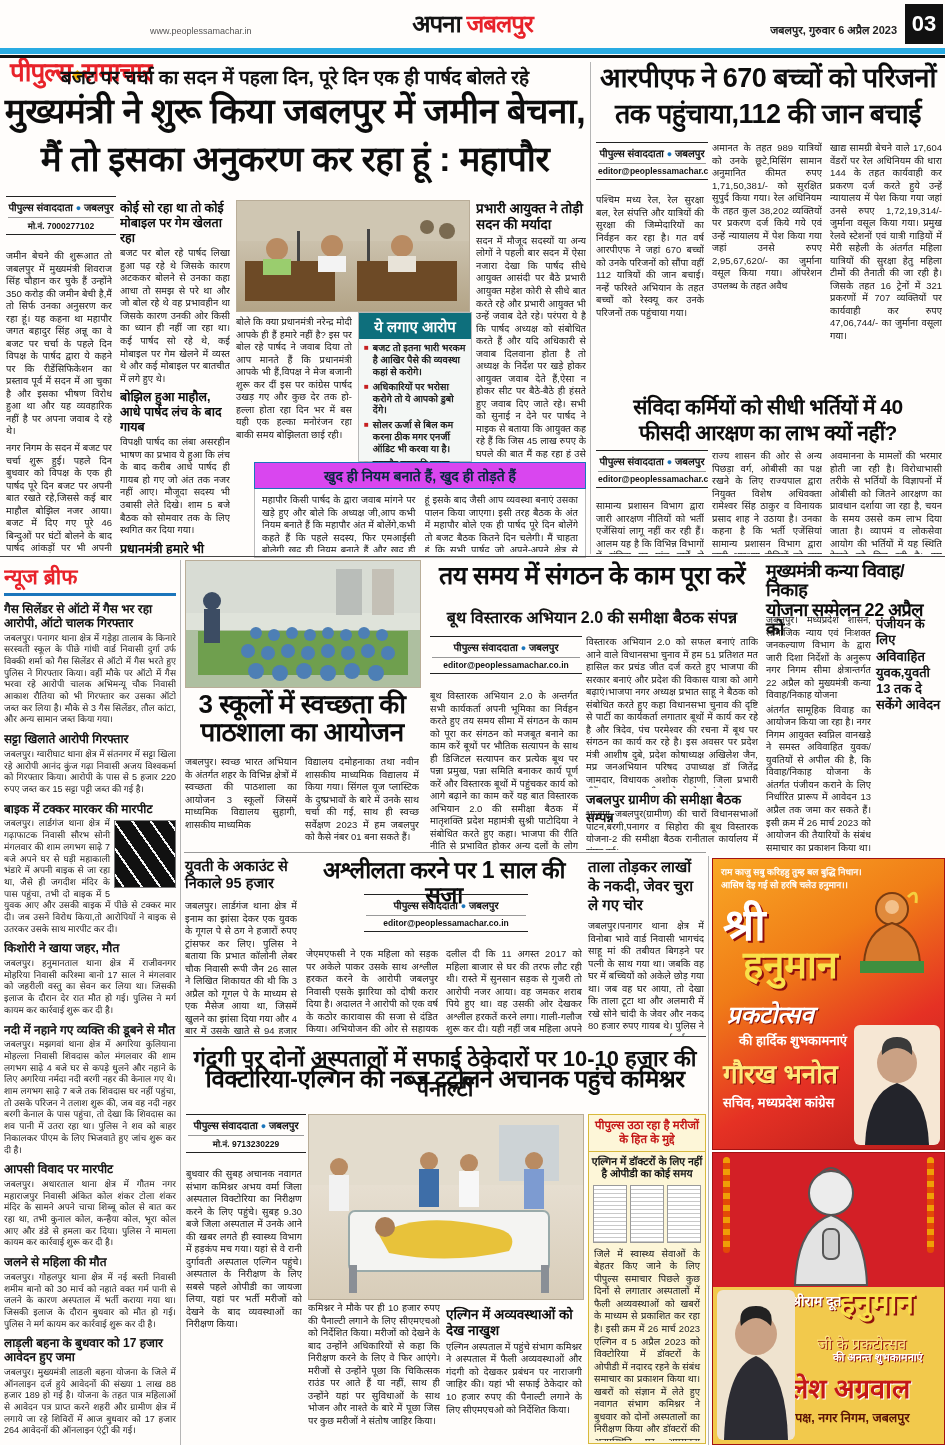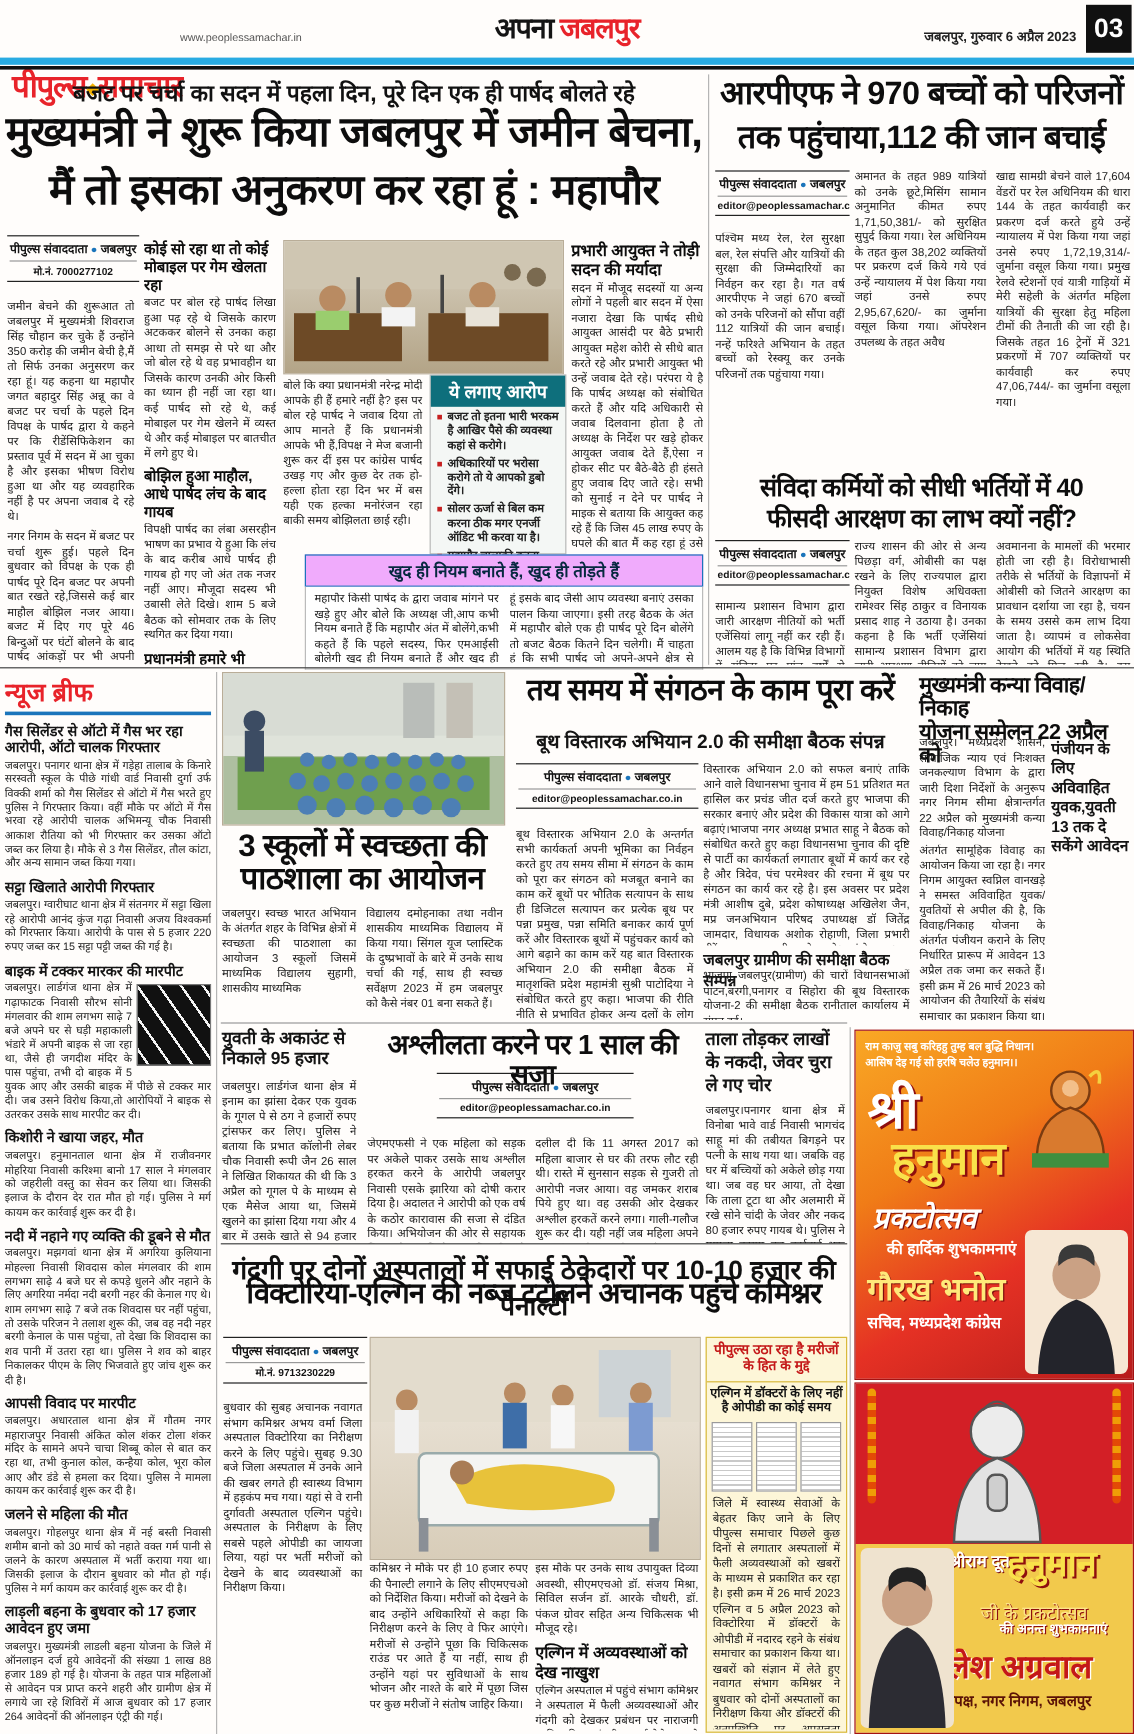--- a/index.html
+++ b/index.html
@@ -25,21 +25,21 @@
   .mast-url{font-size:9px;color:#555;}
   .section-title{font-size:24px;font-weight:bold;letter-spacing:-1px;}
   .section-title .red{color:#e8232a;}
   .dateline{font-size:11px;font-weight:bold;color:#222;}
   .pageno{background:#111;color:#fff;font-size:22px;font-weight:bold;text-align:center;line-height:40px;}
   
   .accuse{background:#f4f7f5;border:1px solid #b9b9b9;}
   .accuse-title{background:#0e6f7c;color:#fff;font-weight:bold;text-align:center;font-size:15px;padding:3px 0;}
   .accuse-item{display:flex;gap:4px;font-size:9.5px;line-height:1.25;margin:3px 5px;font-weight:bold;color:#222;}
   .accuse-item .sq{color:#c62020;font-size:8px;line-height:1.6;}
-  .rules-title{background:#f0abfc;color:#06283f;font-weight:bold;text-align:center;font-size:14px;padding:3px 0;border:1px solid #1b75bb;}
+  .rules-title{background:#d946ef;color:#06283f;font-weight:bold;text-align:center;font-size:14px;padding:3px 0;border:1px solid #1b75bb;}
   .rules-body{display:flex;gap:9px;padding:5px 7px;border:1px solid #bbb;border-top:none;background:#fff;}
   .nb-title{color:#e8232a;font-size:21px;font-weight:bold;border-bottom:3px solid #1b75bb;padding-bottom:3px;}
   .nb-item-title{font-weight:bold;font-size:12px;line-height:1.15;margin:7px 0 2px;}
   .nb-body{font-size:9px;line-height:1.3;text-align:justify;color:#1c1c1c;}
   .inset-bold{font-weight:bold;font-size:13px;line-height:1.25;}
   .peoples-box{background:#fdf6d8;border:1.5px solid #d8b93c;overflow:hidden;}
   .pb-title{color:#c41818;font-weight:bold;font-size:11.5px;text-align:center;line-height:1.2;padding:4px 3px;border-bottom:1px solid #d8b93c;}
   .pb-sub{font-weight:bold;font-size:10.5px;text-align:center;line-height:1.2;padding:3px 2px;}
   .clip{background:#fff;border:1px solid #9a9a9a;background-image:repeating-linear-gradient(#fff 0 3px,#c9c9c9 3px 4px);}
   
@@ -144,21 +144,21 @@
       <div class="rules-body" style="height:58px;overflow:hidden;">
         <div class="body" style="width:50%;">महापौर किसी पार्षद के द्वारा जवाब मांगने पर खड़े हुए और बोले कि अध्यक्ष जी,आप कभी नियम बनाते हैं कि महापौर अंत में बोलेंगे,कभी कहते हैं कि पहले सदस्य, फिर एमआईसी बोलेगी खुद ही नियम बनाते हैं और खुद ही तोड़ते हैं। पार्षद अपनी बात पूरी कर लें फिर मैं एकसाथ हर बिन्दु का जवाब दूंगा। मैं अभी भी सिलसिलेवार जवाब दे सकता</div>
         <div class="body" style="width:50%;">हूं इसके बाद जैसी आप व्यवस्था बनाएं उसका पालन किया जाएगा। इसी तरह बैठक के अंत में महापौर बोले एक ही पार्षद पूरे दिन बोलेंगे तो बजट बैठक कितने दिन चलेगी। मैं चाहता हूं कि सभी पार्षद जो अपने-अपने क्षेत्र से चुनकर आए हैं वे बजट पर यदि अच्छा लगे तो वह नहीं लगे तो वह बोलें। लोगों की अपेक्षाएं उनसे जुड़ी हैं।</div>
       </div>
     </div>
   </div>
 
   <div class="vrule" style="left:590px;top:62px;height:492px;"></div>
 
   <div>
-    <div class="abs headline" style="left:594px;top:64px;width:348px;font-size:27px;">आरपीएफ ने 970 बच्चों को परिजनों</div>
+    <div class="abs headline" style="left:594px;top:64px;width:348px;font-size:27px;">आरपीएफ ने 670 बच्चों को परिजनों</div>
     <div class="abs headline" style="left:594px;top:100px;width:348px;font-size:27px;">तक पहुंचाया,112 की जान बचाई</div>
     <div class="abs byline" style="left:596px;top:142px;width:108px;">
       <div class="agency"><span>पीपुल्स संवाददाता</span> <span class="dot">●</span> <span>जबलपुर</span></div>
       <div class="contact">editor@peoplessamachar.co.in</div>
     </div>
     <div class="abs body" style="left:596px;top:194px;width:108px;height:196px;">पश्चिम मध्य रेल, रेल सुरक्षा बल, रेल संपत्ति और यात्रियों की सुरक्षा की जिम्मेदारियों का निर्वहन कर रहा है। गत वर्ष आरपीएफ ने जहां 670 बच्चों को उनके परिजनों को सौंपा वहीं 112 यात्रियों की जान बचाई। नन्हें फरिश्ते अभियान के तहत बच्चों को रेस्क्यू कर उनके परिजनों तक पहुंचाया गया।</div>
     <div class="abs body" style="left:712px;top:142px;width:110px;height:248px;">अमानत के तहत 989 यात्रियों को उनके छूटे,मिसिंग सामान अनुमानित कीमत रुपए 1,71,50,381/- को सुरक्षित सुपुर्द किया गया। रेल अधिनियम के तहत कुल 38,202 व्यक्तियों पर प्रकरण दर्ज किये गये एवं उन्हें न्यायालय में पेश किया गया जहां उनसे रुपए 2,95,67,620/- का जुर्माना वसूल किया गया। ऑपरेशन उपलब्ध के तहत अवैध</div>
     <div class="abs body" style="left:830px;top:142px;width:112px;height:248px;">खाद्य सामग्री बेचने वाले 17,604 वेंडरों पर रेल अधिनियम की धारा 144 के तहत कार्यवाही कर प्रकरण दर्ज करते हुये उन्हें न्यायालय में पेश किया गया जहां उनसे रुपए 1,72,19,314/- जुर्माना वसूल किया गया। प्रमुख रेलवे स्टेशनों एवं यात्री गाड़ियों में मेरी सहेली के अंतर्गत महिला यात्रियों की सुरक्षा हेतु महिला टीमों की तैनाती की जा रही है। जिसके तहत 16 ट्रेनों में 321 प्रकरणों में 707 व्यक्तियों पर कार्यवाही कर रुपए 47,06,744/- का जुर्माना वसूला गया।</div>
   </div>
 
@@ -330,21 +330,20 @@
         <circle cx="120" cy="46" r="9" fill="#b98b62"></circle>
           <rect x="110" y="54" width="20" height="38" fill="#3e6ea8"></rect>
         <circle cx="160" cy="48" r="9" fill="#b98b62"></circle>
           <rect x="150" y="56" width="20" height="36" fill="#f7f7f7"></rect>
         <circle cx="225" cy="46" r="9" fill="#b98b62"></circle>
           <rect x="215" y="54" width="20" height="40" fill="#7d9bd1"></rect>
       </svg>
     </div>
     <div class="abs body" style="left:308px;top:1302px;width:132px;height:140px;">कमिश्नर ने मौके पर ही 10 हजार रुपए की पैनाल्टी लगाने के लिए सीएमएचओ को निर्देशित किया। मरीजों को देखने के बाद उन्होंने अधिकारियों से कहा कि निरीक्षण करने के लिए वे फिर आएंगे। मरीजों से उन्होंने पूछा कि चिकित्सक राउंड पर आते हैं या नहीं, साथ ही उन्होंने यहां पर सुविधाओं के साथ भोजन और नाश्ते के बारे में पूछा जिस पर कुछ मरीजों ने संतोष जाहिर किया।</div>
     <div class="abs" style="left:446px;top:1302px;width:136px;height:140px;overflow:hidden;">
-      <div class="body">इस मौके पर उनके साथ उपायुक्त दिव्या अवस्थी, सीएमएचओ डॉ. संजय मिश्रा, सिविल सर्जन डॉ. आरके चौधरी, डॉ. पंकज ग्रोवर सहित अन्य चिकित्सक भी मौजूद रहे।</div>
       <div class="subhead" style="font-size:13.5px;">एल्गिन में अव्यवस्थाओं को देख नाखुश</div>
       <div class="body">एल्गिन अस्पताल में पहुंचे संभाग कमिश्नर ने अस्पताल में फैली अव्यवस्थाओं और गंदगी को देखकर प्रबंधन पर नाराजगी जाहिर की। यहां भी सफाई ठेकेदार को 10 हजार रुपए की पैनाल्टी लगाने के लिए सीएमएचओ को निर्देशित किया।</div>
     </div>
 
     <div class="abs peoples-box" style="left:588px;top:1114px;width:116px;height:328px;">
       <div class="pb-title">पीपुल्स उठा रहा है मरीजों के हित के मुद्दे</div>
       <div class="pb-sub">एल्गिन में डॉक्टरों के लिए नहीं है ओपीडी का कोई समय</div>
       <div style="display:flex;gap:3px;padding:2px 4px;">
         <div class="clip" style="width:34px;height:56px;"></div>
         <div class="clip" style="width:34px;height:56px;"></div>

